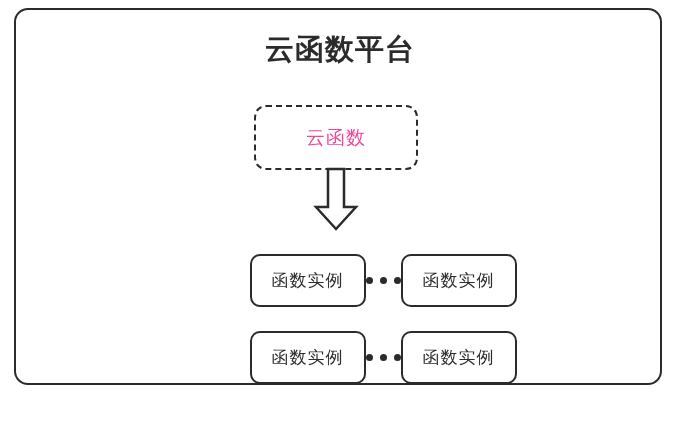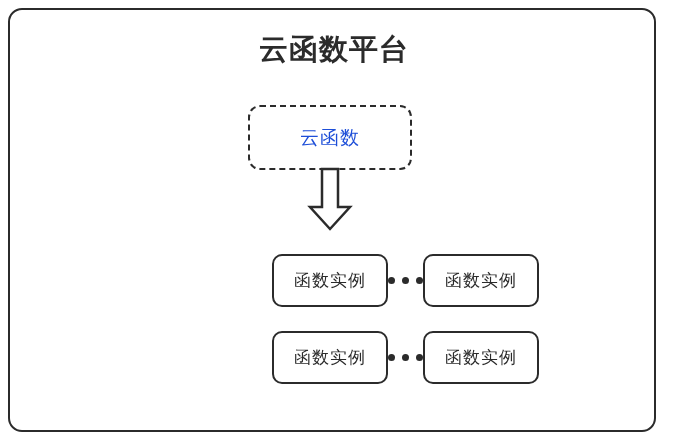--- a/index.html
+++ b/index.html
@@ -13,24 +13,24 @@
   #canvas {
     position: relative;
     width: 676px;
     height: 434px;
     background: #ffffff;
     overflow: hidden;
   }
   
   #platform-container {
     position: absolute;
-    left: 8px;
+    left: 14px;
     top: 8px;
     width: 648px;
-    height: 424px;
+    height: 377px;
     box-sizing: border-box;
     border: 2.5px solid #2b2b2b;
     border-radius: 14px;
     background: #ffffff;
   }
   
   #platform-title {
     position: absolute;
     left: 0;
     top: 22px;
@@ -52,40 +52,40 @@
     box-sizing: border-box;
     border: 2.5px dashed #2b2b2b;
     border-radius: 12px;
     background: #ffffff;
     display: flex;
     align-items: center;
     justify-content: center;
   }
   #cloud-function-label {
     font-size: 19px;
-    color: #1d4ed8;
+    color: #ec4899;
     letter-spacing: 1px;
   }
   
   #flow-arrow {
     position: absolute;
     left: 297px;
     top: 157px;
     width: 46px;
     height: 64px;
   }
   
   .instance-row {
     position: absolute;
     left: 157px;
     width: 324px;
     height: 53px;
     display: flex;
     align-items: center;
-    justify-content: flex-end;
+    justify-content: center;
     padding-left: 48px;
   }
   #instance-row-1 { top: 244px; }
   #instance-row-2 { top: 321px; }
   .instance-box {
     width: 116px;
     height: 53px;
     box-sizing: border-box;
     border: 2.5px solid #2b2b2b;
     border-radius: 10px;

